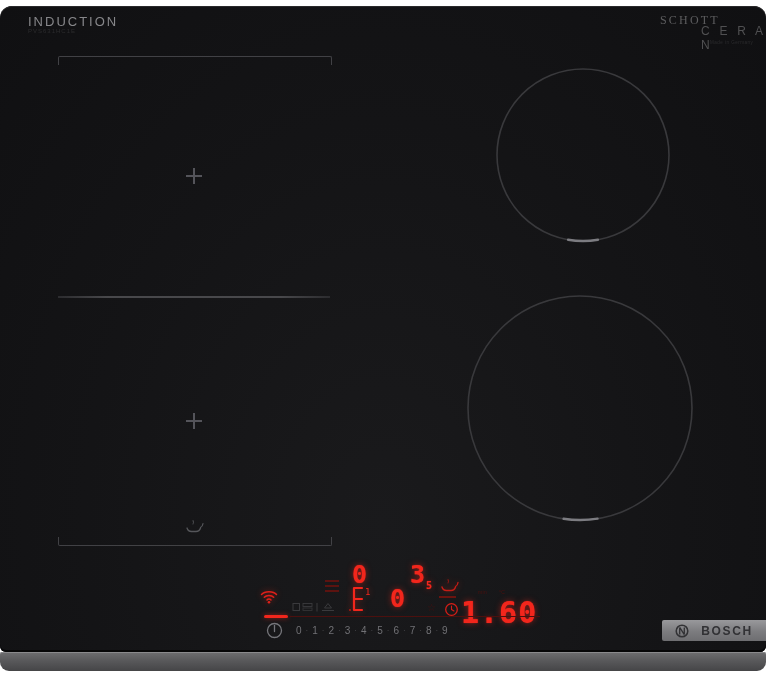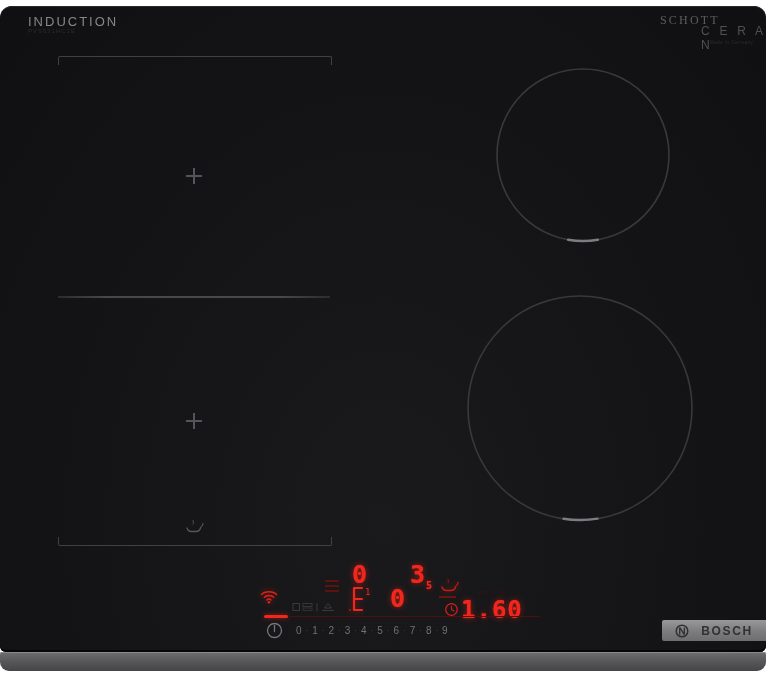--- a/index.html
+++ b/index.html
@@ -36,21 +36,21 @@
   .plus{width:16px;height:16px;}
   .plus::before,.plus::after{content:"";position:absolute;background:#54545a;}
   .plus::before{left:0;top:7.25px;width:16px;height:1.5px;}
   .plus::after{left:7.25px;top:0;width:1.5px;height:16px;}
 
   
   .seg{font-family:"DejaVu Sans Mono",monospace;color:var(--led-red);
        text-shadow:0 0 6px rgba(242,38,28,.55),0 0 1px rgba(242,38,28,.9);line-height:1;}
   .seg-big{font-size:25px;font-weight:bold;}
   .seg-sub{font-size:10px;font-weight:bold;vertical-align:-6px;margin-left:1px;}
-  .seg-timer{font-size:24px;font-weight:bold;letter-spacing:1px;}
+  .seg-timer{font-size:30px;font-weight:bold;letter-spacing:1px;}
   .move-lines span{display:block;width:14px;height:1.5px;background:var(--led-dim);margin-bottom:3.5px;}
   .underline-red{background:#6b130f;height:1.5px;}
   .micro-unit{font-size:5px;color:#4c100e;letter-spacing:.3px;}
   .star{font-size:10px;color:#451110;line-height:1;}
 
   
   .level-row{left:296px;top:625px;width:200px;display:flex;align-items:center;gap:4px;
        color:#717175;font-size:10px;}
   .level-row .lvl{cursor:pointer;}
   .level-row .dot{color:#47474a;font-size:8px;}

